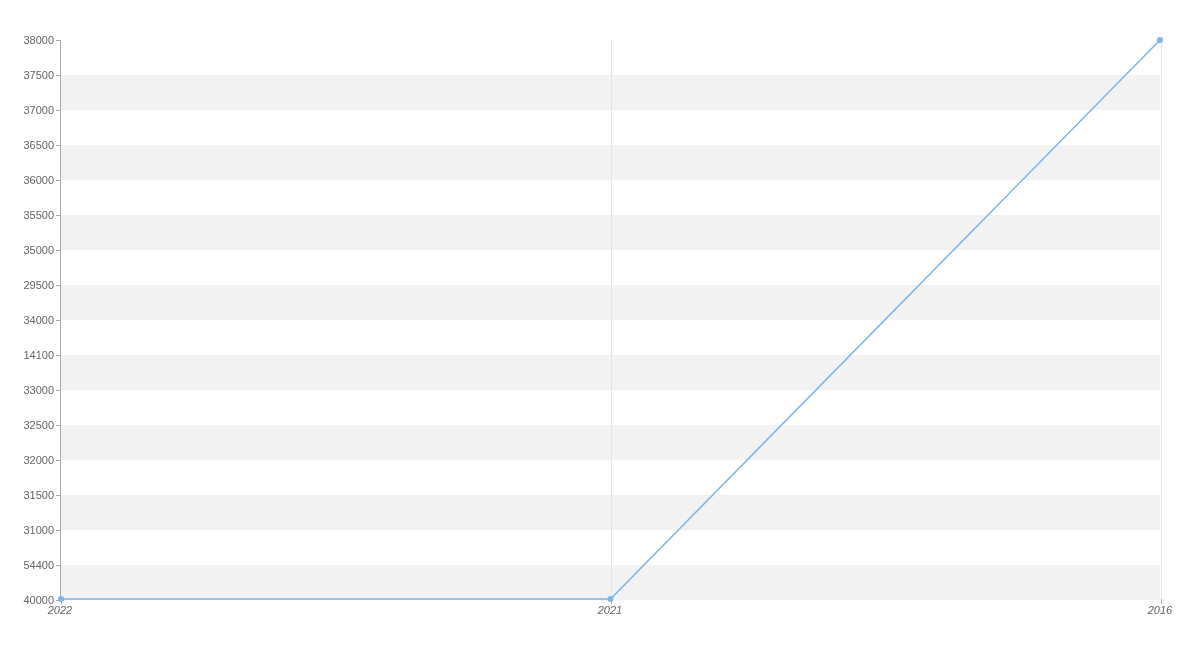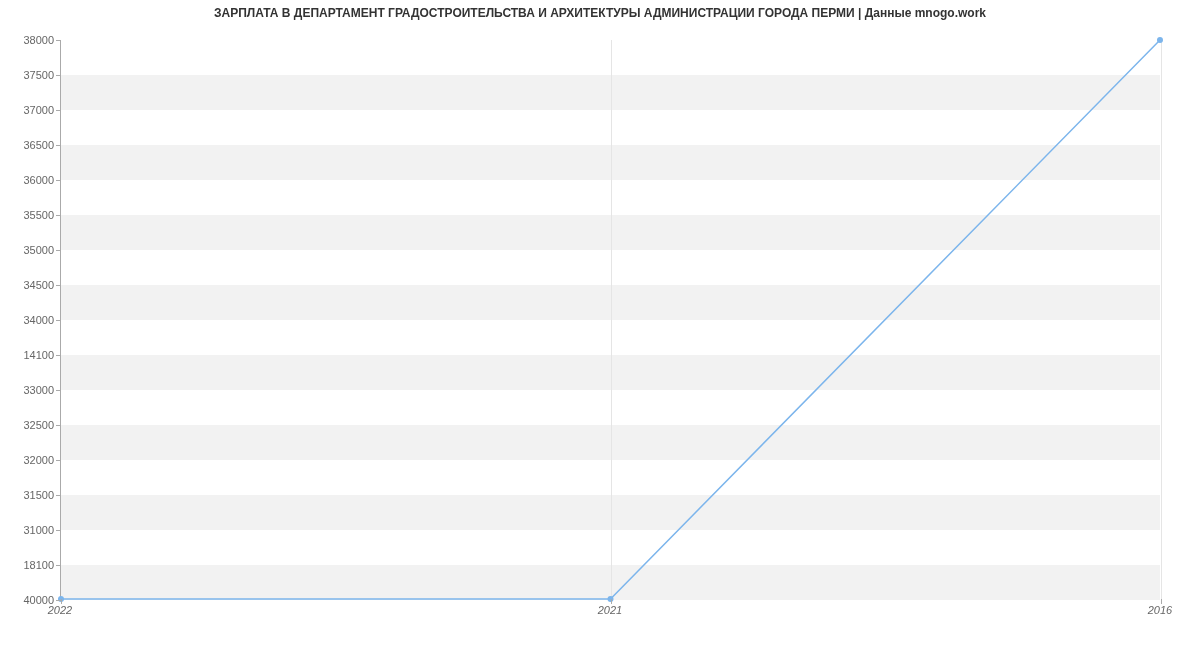--- a/index.html
+++ b/index.html
@@ -98,21 +98,20 @@
     bottom: -5px;
     height: 5px;
     width: 0;
     border-left: 1px solid #aaa;
   }
 </style>
 </head>
 <body>
 
 <div class="chart-wrap">
-  <div class="title">ЗАРПЛАТА В ДЕПАРТАМЕНТ ГРАДОСТРОИТЕЛЬСТВА И АРХИТЕКТУРЫ АДМИНИСТРАЦИИ ГОРОДА ПЕРМИ | Данные mnogo.work</div>
   <div class="plot" id="plot">
     <div class="band" style="top: 525px; height: 35px;"></div>
       <div class="band" style="top: 455px; height: 35px;"></div>
       <div class="band" style="top: 385px; height: 35px;"></div>
       <div class="band" style="top: 315px; height: 35px;"></div>
       <div class="band" style="top: 245px; height: 35px;"></div>
       <div class="band" style="top: 175px; height: 35px;"></div>
       <div class="band" style="top: 105px; height: 35px;"></div>
       <div class="band" style="top: 35px; height: 35px;"></div>
       <div class="grid-v" style="left: 550px;"></div>
@@ -141,29 +140,29 @@
       <div class="tick-mark-y" style="top: 140px;"></div>
       <div class="tick-mark-y" style="top: 105px;"></div>
       <div class="tick-mark-y" style="top: 70px;"></div>
       <div class="tick-mark-y" style="top: 35px;"></div>
       <div class="tick-mark-y" style="top: 0px;"></div>
     </div>
 <div class="x-tick" style="left: 60px;">2022</div>
     <div class="x-tick" style="left: 610px;">2021</div>
     <div class="x-tick" style="left: 1160px;">2016</div>
     <div class="y-tick" style="top: 600px;">40000</div>
-    <div class="y-tick" style="top: 565px;">18100</div>
+    <div class="y-tick" style="top: 565px;">54400</div>
     <div class="y-tick" style="top: 530px;">31000</div>
     <div class="y-tick" style="top: 495px;">31500</div>
     <div class="y-tick" style="top: 460px;">32000</div>
     <div class="y-tick" style="top: 425px;">32500</div>
     <div class="y-tick" style="top: 390px;">33000</div>
     <div class="y-tick" style="top: 355px;">14100</div>
     <div class="y-tick" style="top: 320px;">34000</div>
-    <div class="y-tick" style="top: 285px;">34500</div>
+    <div class="y-tick" style="top: 285px;">29500</div>
     <div class="y-tick" style="top: 250px;">35000</div>
     <div class="y-tick" style="top: 215px;">35500</div>
     <div class="y-tick" style="top: 180px;">36000</div>
     <div class="y-tick" style="top: 145px;">36500</div>
     <div class="y-tick" style="top: 110px;">37000</div>
     <div class="y-tick" style="top: 75px;">37500</div>
     <div class="y-tick" style="top: 40px;">38000</div>
   </div>
 
 </body></html>

